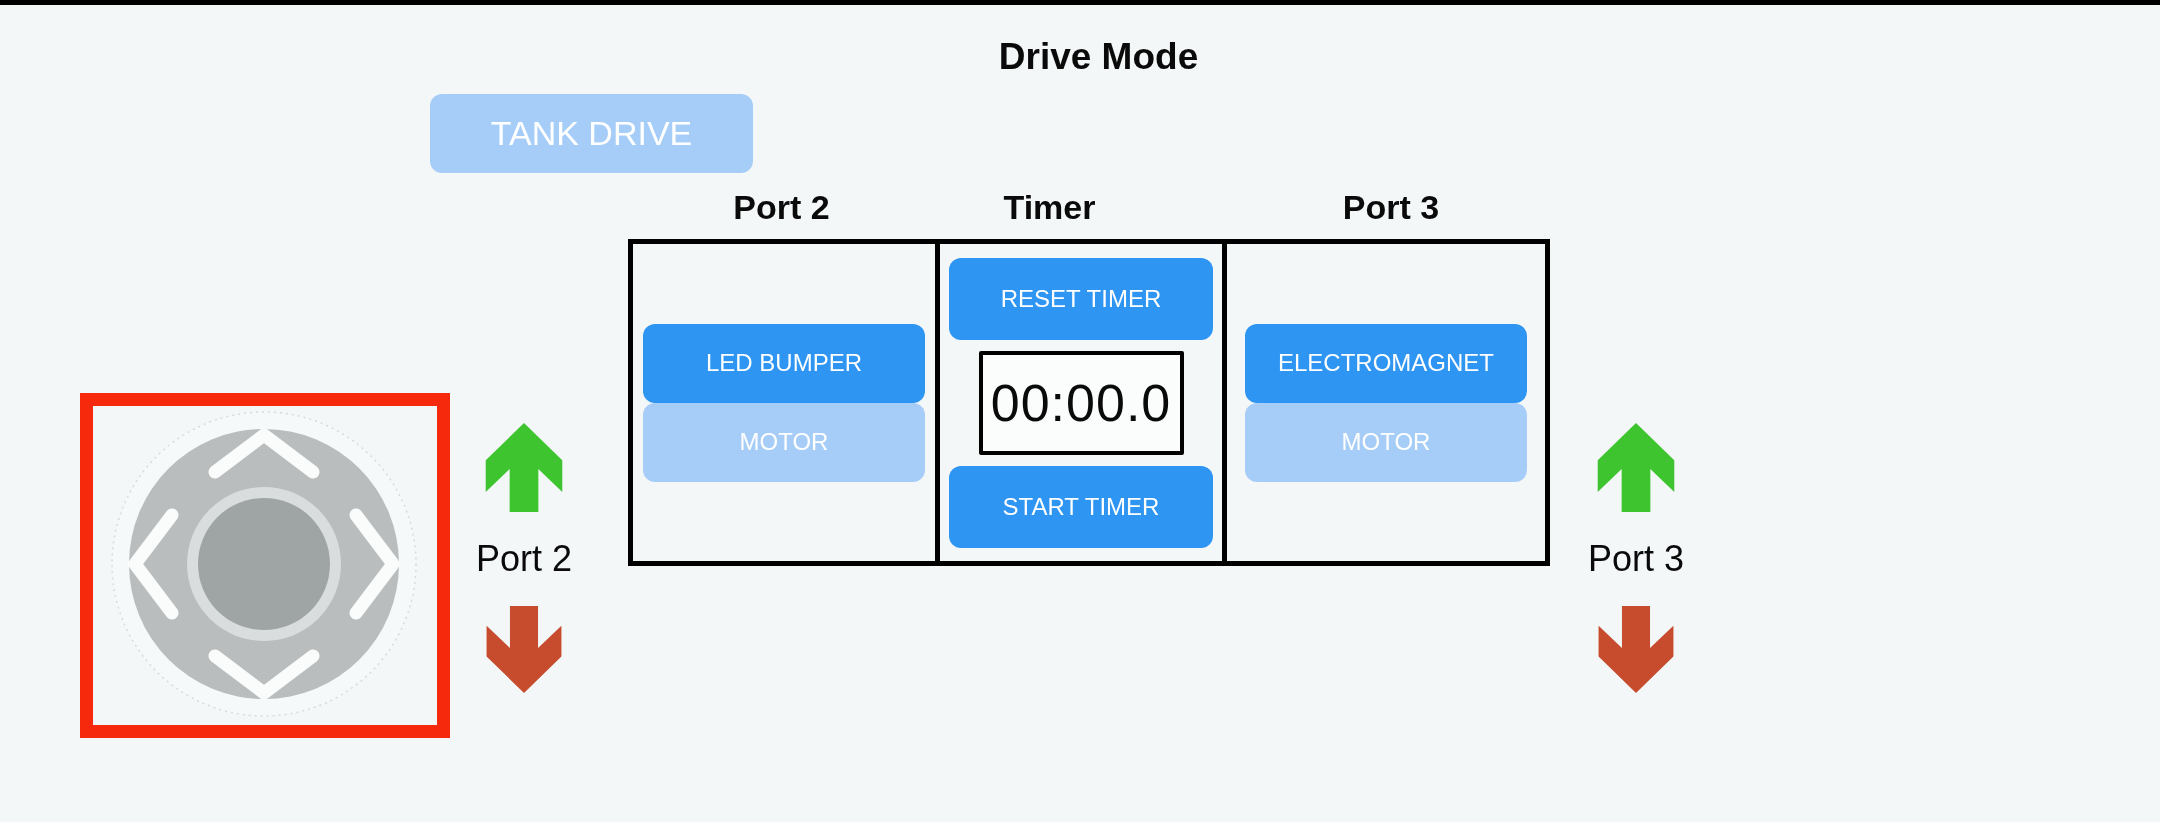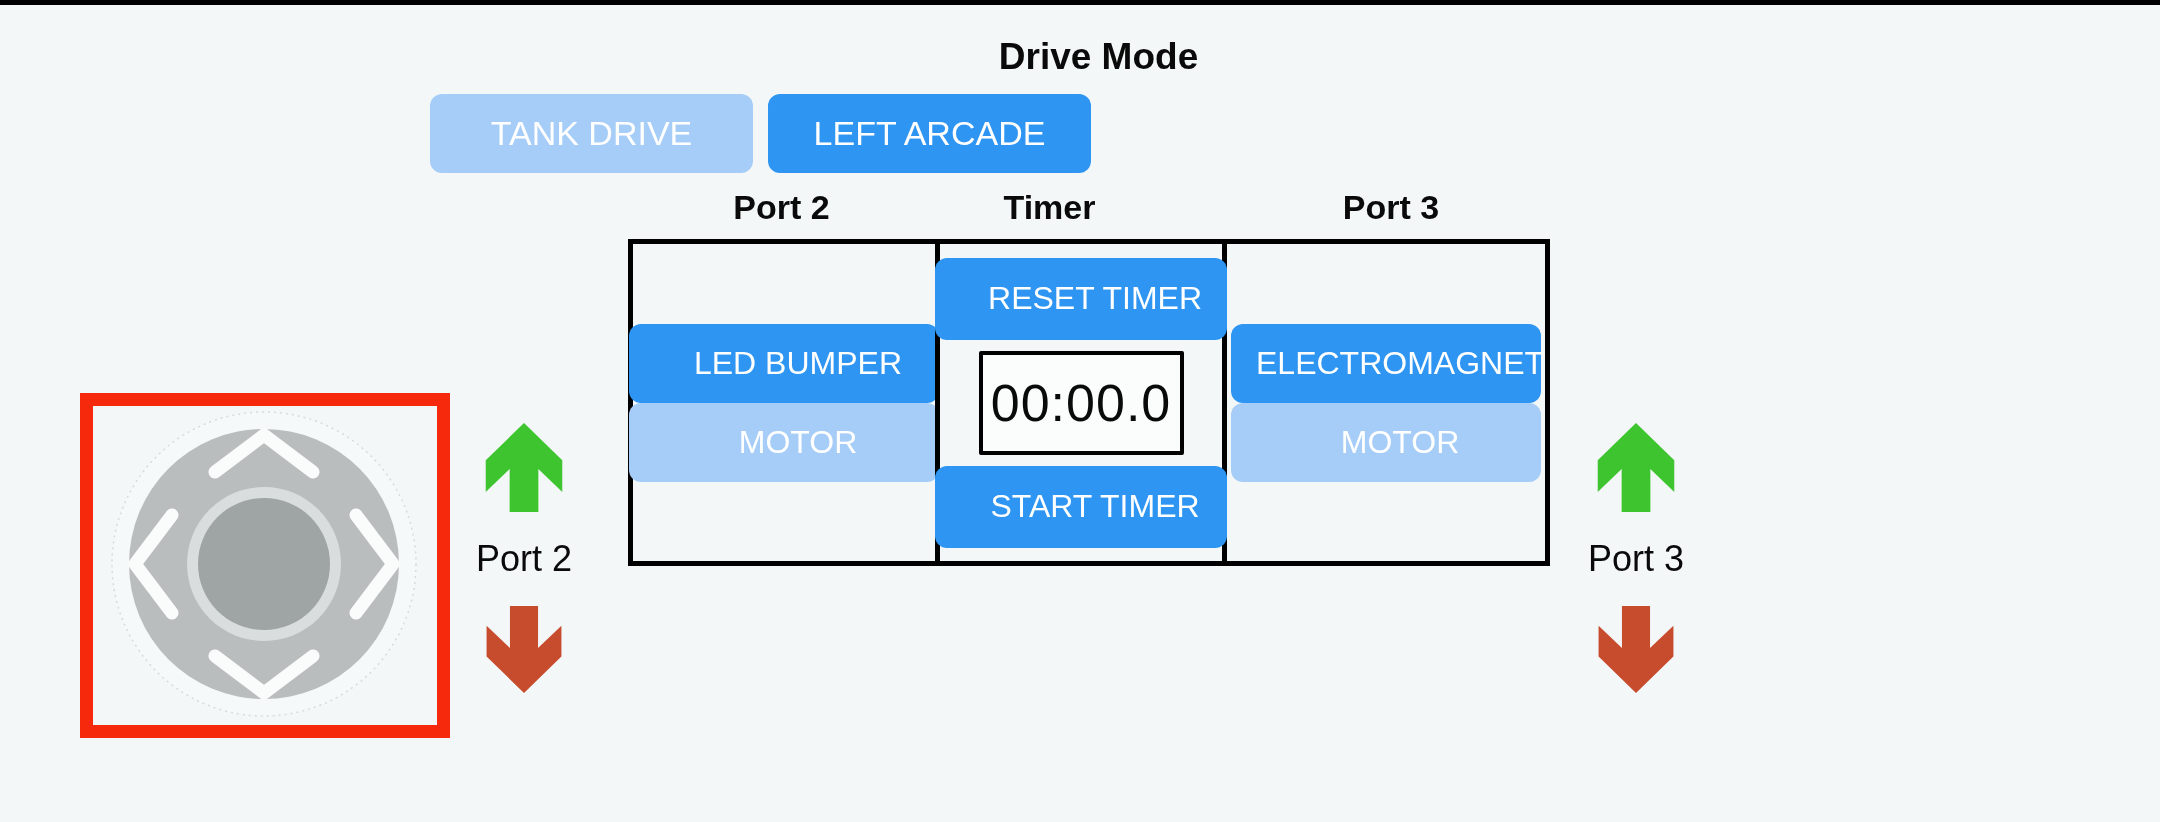--- a/index.html
+++ b/index.html
@@ -24,22 +24,22 @@
   .hdr-timer{left:901px;width:297px;}
   .hdr-p3{left:1232px;width:318px;}
 
   
   .panel{position:absolute;left:628px;top:239px;width:922px;height:327px;
     border:5px solid #000;box-sizing:border-box;display:flex;}
   .pcol{display:flex;flex-direction:column;align-items:center;justify-content:center;}
   .pcol-1{width:302px;}
   .pcol-2{width:292px;box-sizing:border-box;border-left:5px solid #000;border-right:5px solid #000;gap:11px;}
   .pcol-3{flex:1;}
-  .ctl-btn{border-radius:12px;background:#a6cdf7;color:#fff;font-size:32px;
-    display:flex;align-items:center;justify-content:center;cursor:pointer;user-select:none;padding-left:28px;}
+  .ctl-btn{border-radius:12px;background:#a6cdf7;color:#fff;font-size:24px;
+    display:flex;align-items:center;justify-content:center;cursor:pointer;user-select:none;}
   .ctl-btn.active{background:#2e95f2;}
   .w-wide{width:282px;height:79px;}
   .w-timer{width:264px;height:82px;}
   .timer-display{width:205px;height:104px;box-sizing:border-box;border:4px solid #000;border-radius:2px;
     background:#fbfdfd;color:#0a0a0a;font-size:52px;letter-spacing:1px;
     display:flex;align-items:center;justify-content:center;}
 
   
   .joy-frame{position:absolute;left:80px;top:393px;width:370px;height:345px;
     box-sizing:border-box;border:13px solid #f6290c;}
@@ -60,21 +60,20 @@
 <body>
 
 <div class="stage">
 
   <div class="topbar"></div>
 
   <div class="drive-title">Drive Mode</div>
 
   <div class="drive-row">
     <div class="drive-btn">TANK DRIVE</div>
-    <div class="drive-btn active">LEFT ARCADE</div>
   </div>
 
   <div class="col-header hdr-p2">Port 2</div>
   <div class="col-header hdr-timer">Timer</div>
   <div class="col-header hdr-p3">Port 3</div>
 
   <div class="panel">
     <div class="pcol pcol-1">
       <div class="ctl-btn w-wide active">LED BUMPER</div>
       <div class="ctl-btn w-wide">MOTOR</div>

